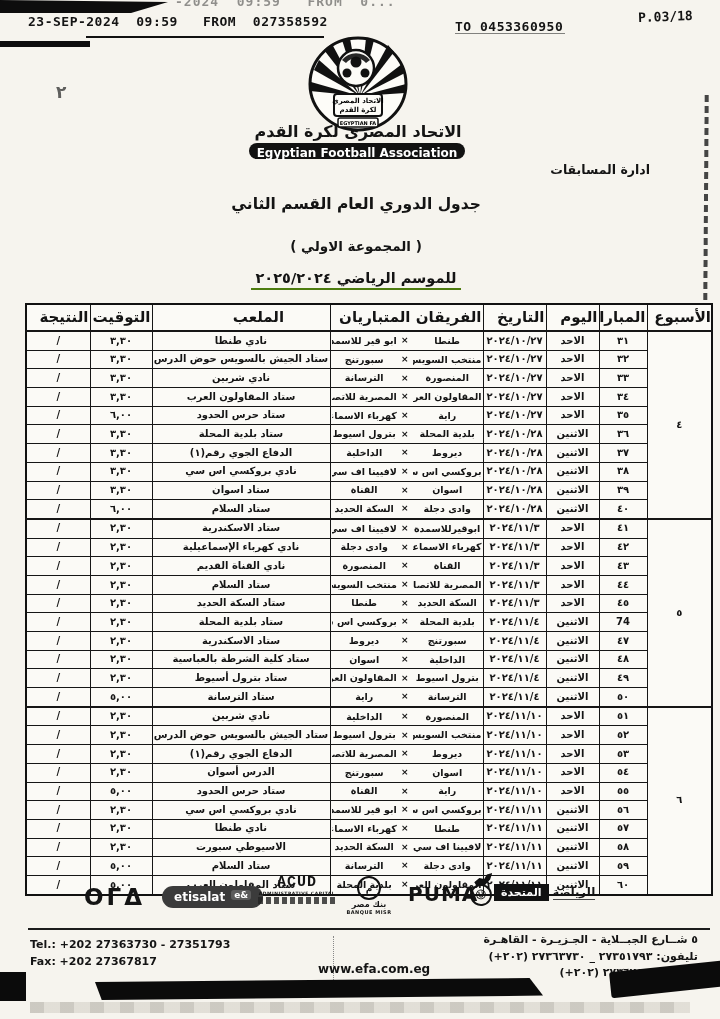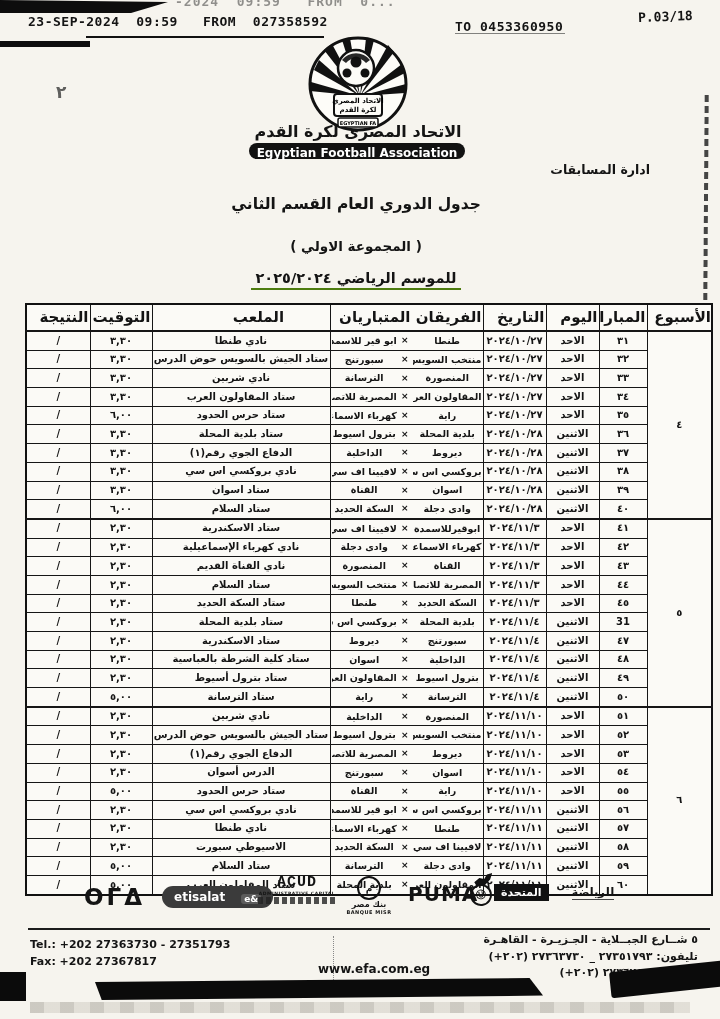--- a/index.html
+++ b/index.html
@@ -67,40 +67,40 @@
   .teams{display:flex;align-items:center;width:100%;}
   .teams .home{flex:1.05;font-size:9.5px;overflow:hidden;}
   .teams .away{flex:1;font-size:9.5px;overflow:hidden;}
   .teams .vs{width:16px;font-size:9px;}
 
   
   .sponsors{left:0;top:866px;width:720px;height:58px;}
   .sp{position:absolute;}
   .ora{left:84px;top:18px;font:700 23px "DejaVu Sans",sans-serif;letter-spacing:3px;}
   .etis{left:162px;top:20px;background:#3b3b3b;color:#fff;border-radius:12px;
-    padding:4px 12px;font-size:12px;font-weight:700;display:flex;gap:16px;align-items:flex-end;}
+    padding:4px 12px;font-size:12px;font-weight:700;display:flex;gap:6px;align-items:flex-start;}
   .etis .eand{font-size:9px;background:#5c5c5c;border-radius:3px;padding:0 3px;}
   .acud{left:258px;top:8px;width:78px;text-align:center;}
   .acud .big{font-family:Liberation Mono, monospace;font-size:15px;font-weight:700;letter-spacing:1px;}
   .acud .tiny{font-size:4.5px;font-weight:700;letter-spacing:.5px;}
   .acud .bars{height:7px;margin-top:1px;
     background:repeating-linear-gradient(90deg,#222 0 5px,transparent 5px 8px);opacity:.8;}
   .bmisr{left:340px;top:10px;width:58px;text-align:center;}
   .bmisr .circ{width:20px;height:20px;border:2px solid #111;border-radius:50%;margin:0 auto;
     display:flex;align-items:center;justify-content:center;font-size:9px;font-weight:700;}
   .bmisr .t1{font-size:8px;font-weight:700;direction:rtl;}
   .bmisr .t2{font-size:5px;font-weight:700;letter-spacing:.5px;}
   .puma{left:408px;top:16px;}
   .puma .word{font:700 20px "DejaVu Sans",sans-serif;letter-spacing:1px;}
   .puma .cat{position:absolute;right:-14px;top:-9px;width:18px;height:12px;background:#111;
     clip-path:polygon(0 78%,28% 42%,55% 50%,70% 12%,100% 0,88% 55%,60% 100%,10% 100%);}
   .usym{left:470px;top:18px;width:18px;height:18px;border:2.5px solid #111;border-radius:50%;
     transform:rotate(-12deg);display:flex;align-items:center;justify-content:center;
     font-size:10px;font-weight:700;}
-  .united{left:494px;top:18px;display:flex;gap:23px;align-items:center;direction:ltr;}
+  .united{left:494px;top:18px;display:flex;gap:4px;align-items:center;direction:ltr;}
   .united .box{background:#111;color:#fff;font-size:11px;font-weight:700;padding:2px 7px;}
   .united .rest{font-size:11.5px;font-weight:700;border-bottom:1px solid #444;direction:rtl;}
 
   
   .foot-rule{left:28px;top:928px;width:682px;height:2px;background:#1c1c1c;}
   .foot-div{left:333px;top:936px;width:0;height:48px;border-left:1px dotted #888;}
   .foot-en{left:30px;top:936px;font-size:11px;font-weight:700;line-height:1.55;}
   .foot-www{left:318px;top:962px;font-size:12px;font-weight:700;}
   .foot-ar{right:22px;top:932px;font-size:11px;font-weight:700;line-height:1.5;
     direction:rtl;text-align:right;}
@@ -398,21 +398,21 @@
         <span class="home">السكة الحديد</span>
         <span class="vs">×</span>
         <span class="away">طنطا</span>
       </div>
     </td>
     <td class="c-stadium">ستاد السكة الحديد</td>
     <td class="c-time">٢,٣٠</td>
     <td class="c-result">/</td>
   </tr>
       <tr>
-    <td class="c-no">31</td>
+    <td class="c-no">74</td>
     <td class="c-day">الاثنين</td>
     <td class="c-date">٢٠٢٤/١١/٤</td>
     <td class="c-teams">
       <div class="teams">
         <span class="home">بلدية المحلة</span>
         <span class="vs">×</span>
         <span class="away">بروكسي اس سي</span>
       </div>
     </td>
     <td class="c-stadium">ستاد بلدية المحلة</td>

